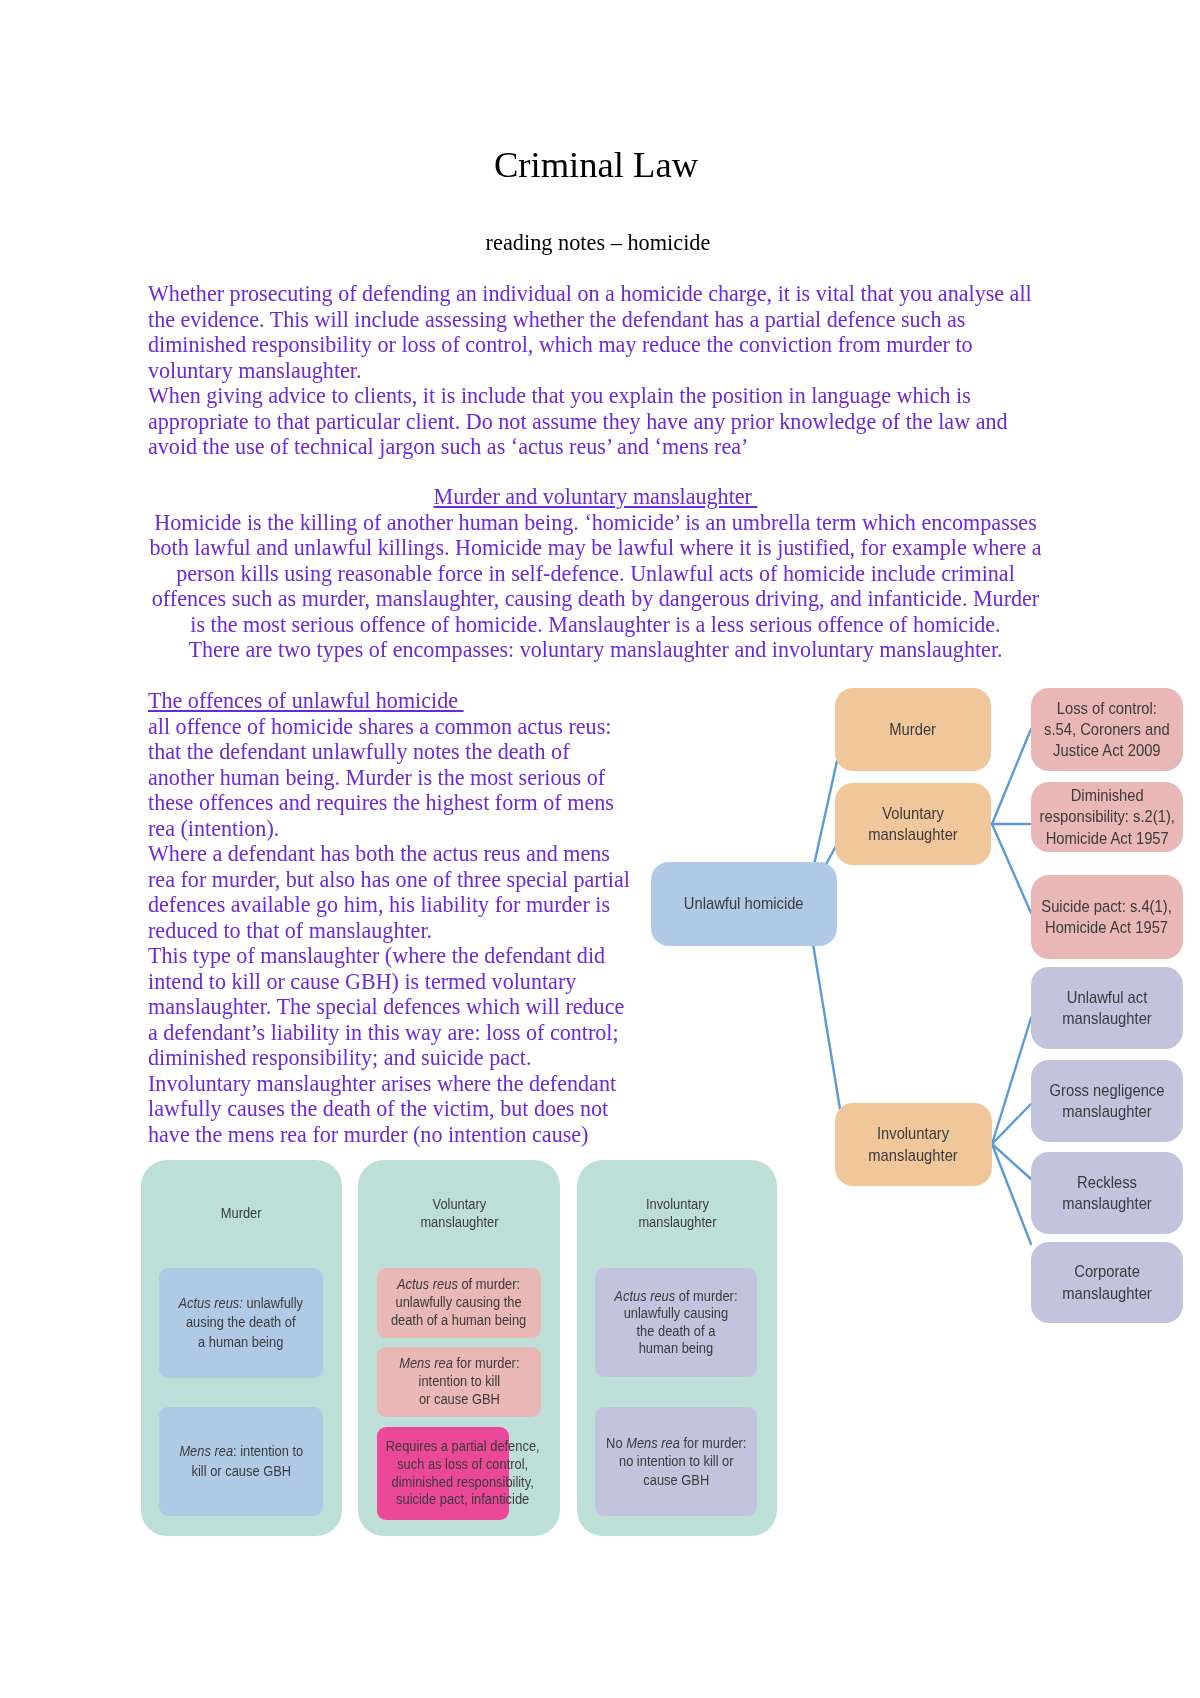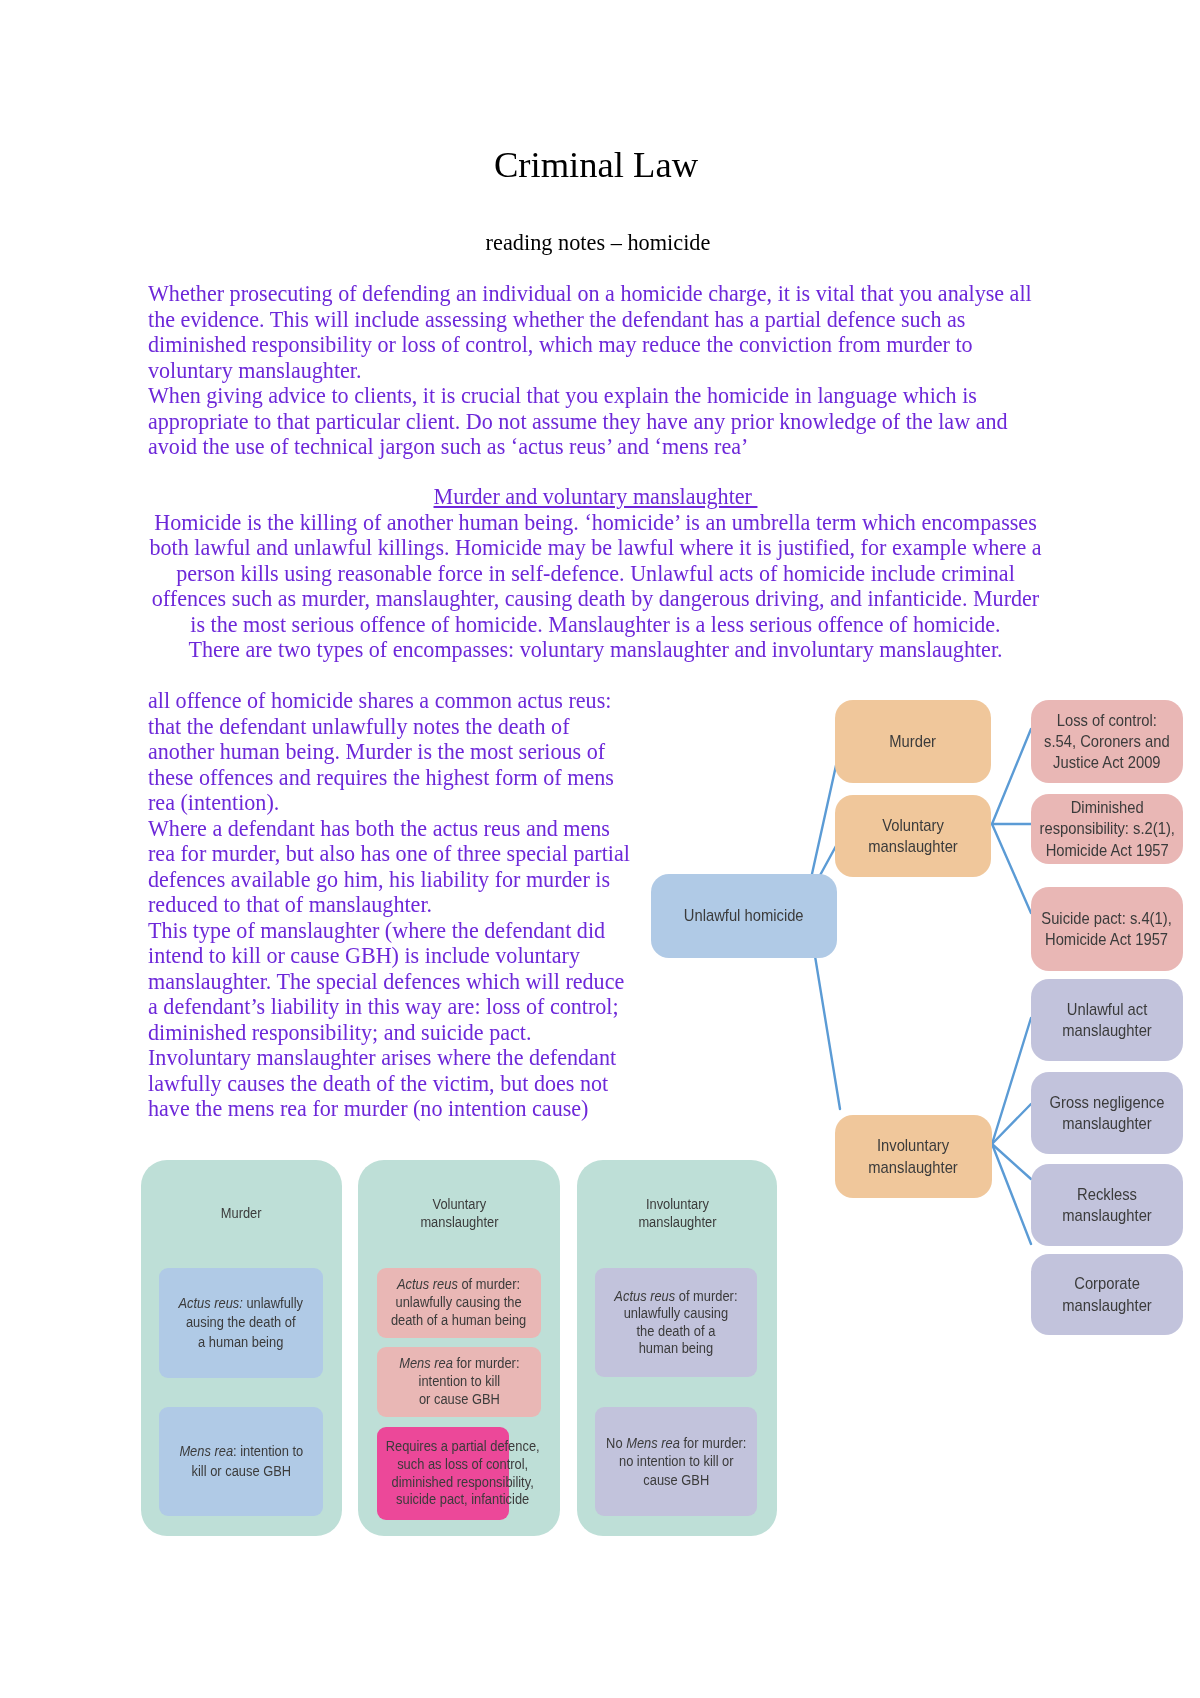--- a/index.html
+++ b/index.html
@@ -7,21 +7,21 @@
   body{width:1200px;height:1698px;background:#ffffff;font-family:"Liberation Serif",serif;overflow:hidden;}
   .page{position:relative;width:1200px;height:1698px;background:#ffffff;}
   .title{position:absolute;left:-4px;top:146px;width:1200px;text-align:center;font-size:36.6px;line-height:38px;color:#000;}
   .subtitle{position:absolute;left:-2px;top:230px;width:1200px;text-align:center;font-size:22.3px;line-height:25px;color:#000;}
   .body-text{position:absolute;font-size:22.1px;line-height:25.5px;color:#6d28d9;text-align:left;}
   .u{text-decoration:underline;}
   p{margin:0;}
 
   
   .dia{position:absolute;font-family:"Liberation Sans",sans-serif;color:#3b3b3b;-webkit-font-smoothing:antialiased;}
-  .node{position:absolute;border-radius:18px;display:flex;align-items:center;justify-content:center;text-align:center;box-sizing:border-box;margin-top:12px;}
+  .node{position:absolute;border-radius:18px;display:flex;align-items:center;justify-content:center;text-align:center;box-sizing:border-box;}
   .node .lbl{display:block;transform:scaleX(0.912);}
   .tbl-col .lbl{display:block;transform:scaleX(0.92);}
   .ln{display:block;white-space:nowrap;}
   .flow-lines{position:absolute;left:0;top:0;overflow:visible;}
   .n-blue{background:#b0cae6;}
   .n-orange{background:#f0c79b;}
   .n-pink{background:#e9b7b5;}
   .n-purple{background:#c2c3dc;}
   .fc{font-size:16.2px;line-height:21.3px;}
 
@@ -32,33 +32,34 @@
 </style>
 </head>
 <body>
 
 <div class="page">
   <div class="title">Criminal Law</div>
   <div class="subtitle">reading notes – homicide</div>
 
   <div class="body-text" style="left:148px;top:281px;width:885px;">
     <p>Whether prosecuting of defending an individual on a homicide charge, it is vital that you analyse all the evidence. This will include assessing whether the defendant has a partial defence such as diminished responsibility or loss of control, which may reduce the conviction from murder to voluntary manslaughter.</p>
-    <p>When giving advice to clients, it is crucial that you explain the homicide in language which is appropriate to that particular client. Do not assume they have any prior knowledge of the law and avoid the use of technical jargon such as ‘actus reus’ and ‘mens rea’</p>
+    <p>When giving advice to clients, it is include that you explain the position in language which is appropriate to that particular client. Do not assume they have any prior knowledge of the law and avoid the use of technical jargon such as ‘actus reus’ and ‘mens rea’</p>
   </div>
 
   <div class="body-text" style="left:148px;top:484px;width:895px;text-align:center;">
     <p class="u">Murder and voluntary manslaughter&nbsp;</p>
     <p>Homicide is the killing of another human being. ‘homicide’ is an umbrella term which encompasses both lawful and unlawful killings. Homicide may be lawful where it is justified, for example where a person kills using reasonable force in self-defence. Unlawful acts of homicide include criminal offences such as murder, manslaughter, causing death by dangerous driving, and infanticide. Murder is the most serious offence of homicide. Manslaughter is a less serious offence of homicide.</p>
     <p>There are two types of encompasses: voluntary manslaughter and involuntary manslaughter.</p>
   </div>
 
   <div class="body-text" style="left:148px;top:688px;width:490px;">
+    <p class="u">The offences of unlawful homicide&nbsp;</p>
     <p>all offence of homicide shares a common actus reus: that the defendant unlawfully notes the death of another human being. Murder is the most serious of these offences and requires the highest form of mens rea (intention).</p>
     <p>Where a defendant has both the actus reus and mens rea for murder, but also has one of three special partial defences available go him, his liability for murder is reduced to that of manslaughter.</p>
-    <p>This type of manslaughter (where the defendant did intend to kill or cause GBH) is include voluntary manslaughter. The special defences which will reduce a defendant’s liability in this way are: loss of control; diminished responsibility; and suicide pact.</p>
+    <p>This type of manslaughter (where the defendant did intend to kill or cause GBH) is termed voluntary manslaughter. The special defences which will reduce a defendant’s liability in this way are: loss of control; diminished responsibility; and suicide pact.</p>
     <p>Involuntary manslaughter arises where the defendant lawfully causes the death of the victim, but does not have the mens rea for murder (no intention cause)</p>
   </div>
 
   <div class="dia" style="left:0;top:0;width:1200px;height:1698px;">
     <svg class="flow-lines" width="1200" height="1698" viewBox="0 0 1200 1698">
       <g id="flow-conn" stroke="#5b9bd5" stroke-width="2.4" fill="none" stroke-linecap="round">
         <line x1="806" y1="901" x2="837" y2="761"></line>
         <line x1="806" y1="901" x2="836" y2="846"></line>
         <line x1="806" y1="901" x2="840" y2="1109"></line>
         <line x1="992" y1="824" x2="1031" y2="729"></line>

